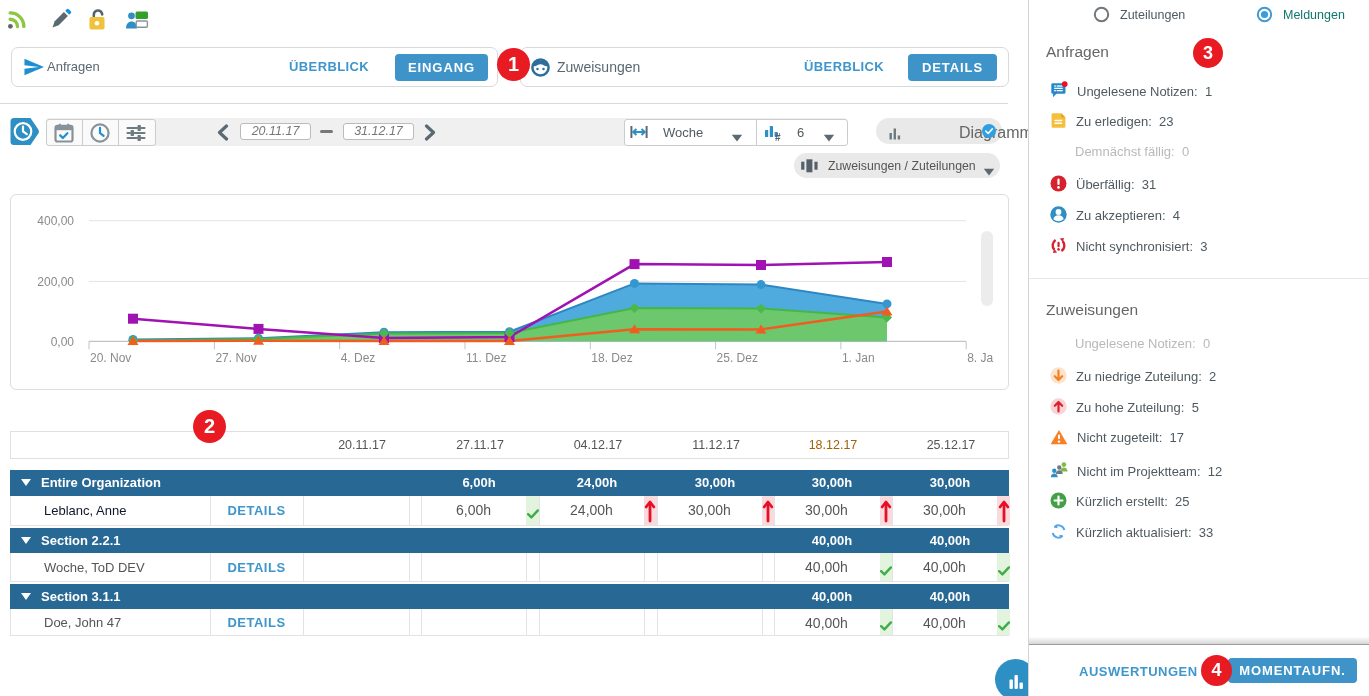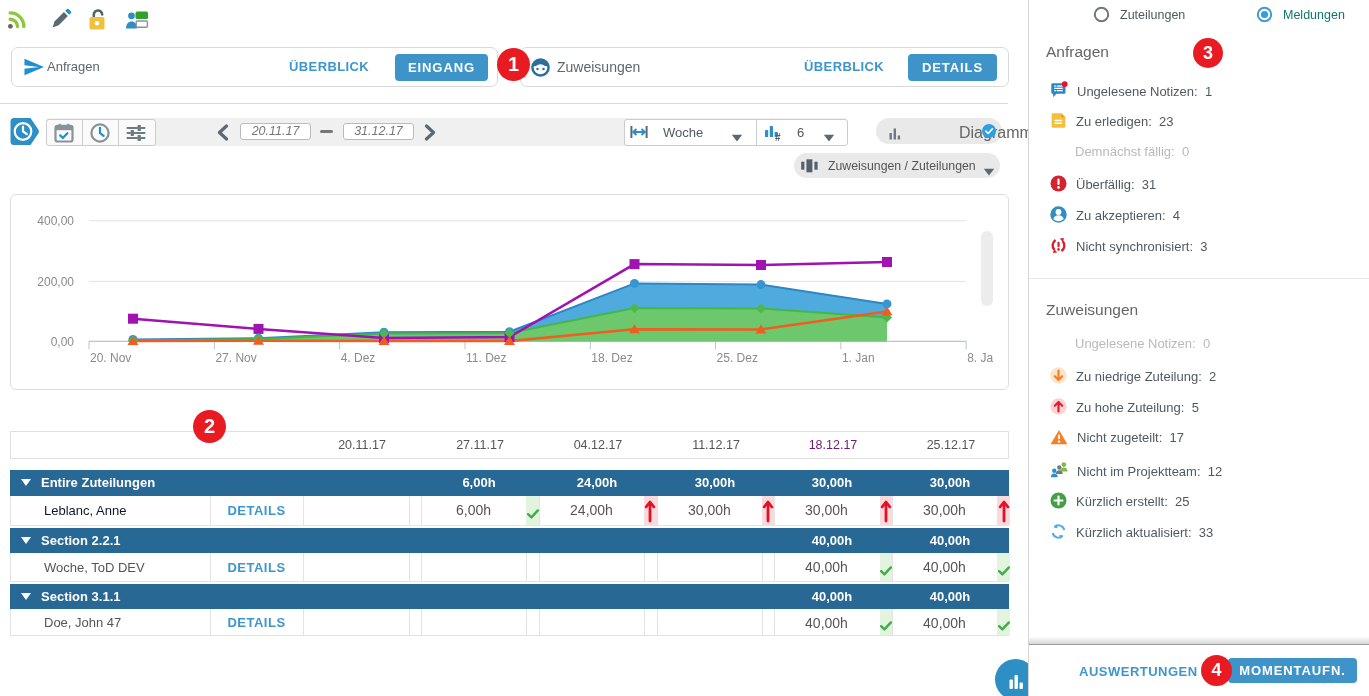--- a/index.html
+++ b/index.html
@@ -235,29 +235,29 @@
       <path d="M877.0 112.5 l5.5 9 h-11 z" fill="#f25c1f"></path>
       <rect x="971" y="37" width="12" height="75" rx="6" fill="#ececec"></rect>
       </svg>
   </div>
 
   <div class="abs" style="left:10px;top:431px;width:999px;height:28px;border:1px solid #e0e0e0;box-sizing:border-box;background:#fff;" id="thead">
     <div class="abs" style="left:292px;top:0;width:118px;height:26px;line-height:27px;text-align:center;font-size:12.5px;color:#555;">20.11.17</div>
     <div class="abs" style="left:410px;top:0;width:118px;height:26px;line-height:27px;text-align:center;font-size:12.5px;color:#555;">27.11.17</div>
     <div class="abs" style="left:528px;top:0;width:118px;height:26px;line-height:27px;text-align:center;font-size:12.5px;color:#555;">04.12.17</div>
     <div class="abs" style="left:646px;top:0;width:118px;height:26px;line-height:27px;text-align:center;font-size:12.5px;color:#555;">11.12.17</div>
-    <div class="abs" style="left:763px;top:0;width:118px;height:26px;line-height:27px;text-align:center;font-size:12.5px;color:#701a75;">18.12.17</div>
+    <div class="abs" style="left:763px;top:0;width:118px;height:26px;line-height:27px;text-align:center;font-size:12.5px;color:#a16207;">18.12.17</div>
     <div class="abs" style="left:881px;top:0;width:118px;height:26px;line-height:27px;text-align:center;font-size:12.5px;color:#555;">25.12.17</div>
     </div>
   <div class="badge" style="left:193px;top:410px;">2</div>
 
   <div id="tbl">
   <div class="secbar" style="top:470px;height:25.5px;">
   <div style="position:absolute;left:11px;top:9px;width:0;height:0;border-left:5.5px solid transparent;border-right:5.5px solid transparent;border-top:7.5px solid #fff;"></div>
-  <div style="position:absolute;left:31px;top:0;height:25.5px;line-height:26px;font-weight:bold;font-size:13px;">Entire Zuteilungen</div>
+  <div style="position:absolute;left:31px;top:0;height:25.5px;line-height:26px;font-weight:bold;font-size:13px;">Entire Organization</div>
   <div class="secval" style="left:410px;width:118px;">6,00h</div>
   <div class="secval" style="left:528px;width:118px;">24,00h</div>
   <div class="secval" style="left:646px;width:118px;">30,00h</div>
   <div class="secval" style="left:763px;width:118px;">30,00h</div>
   <div class="secval" style="left:881px;width:118px;">30,00h</div>
   </div>
   <div class="prow" style="top:495.5px;height:30px;">
   <div style="position:absolute;left:33px;top:0;height:100%;line-height:29px;font-size:13px;color:#0f172a;">Leblanc, Anne</div>
   <div style="position:absolute;left:199px;top:0;width:93px;height:100%;line-height:29px;text-align:center;" class="bluelink"><span style="font-size:13px;letter-spacing:0.5px;">DETAILS</span></div>
   <div class="vline" style="left:199.0px;"></div>

